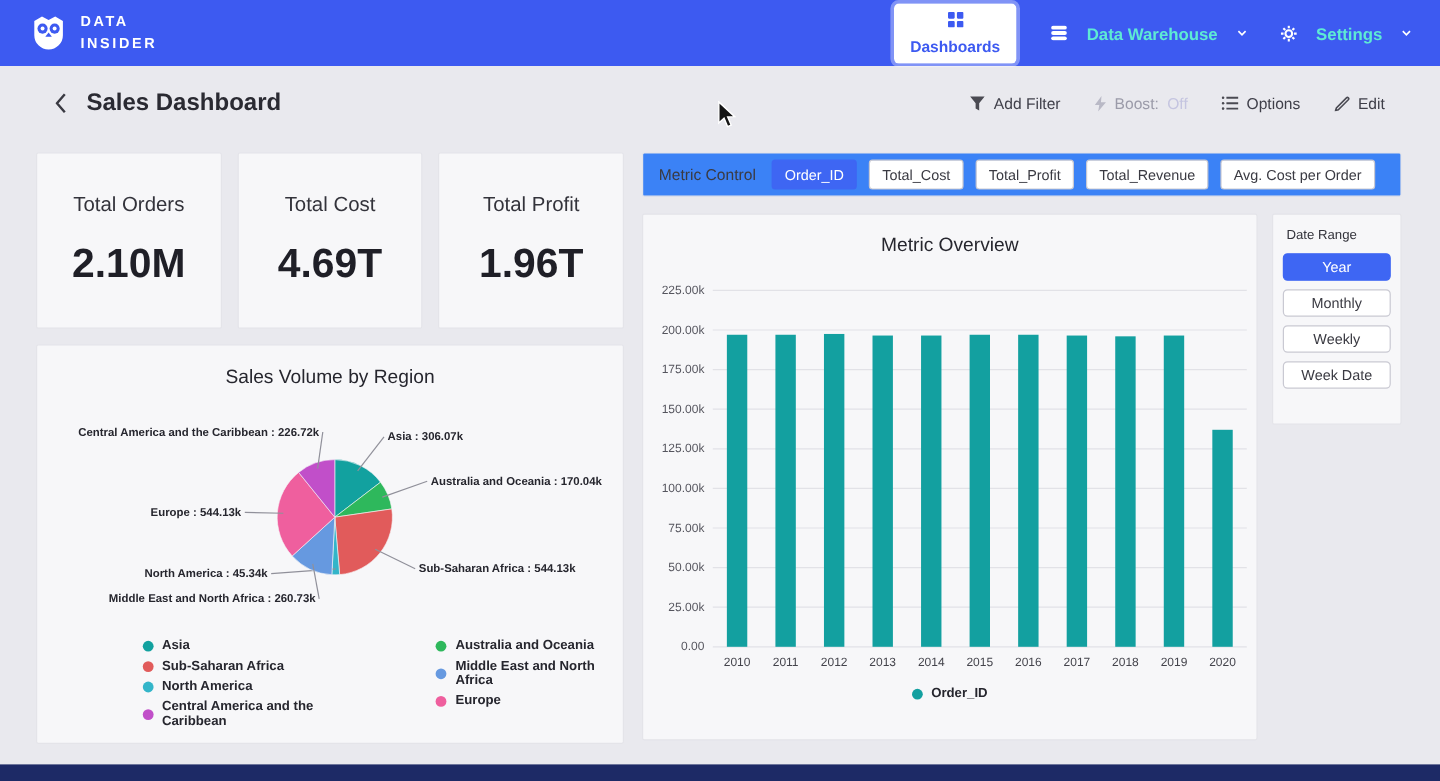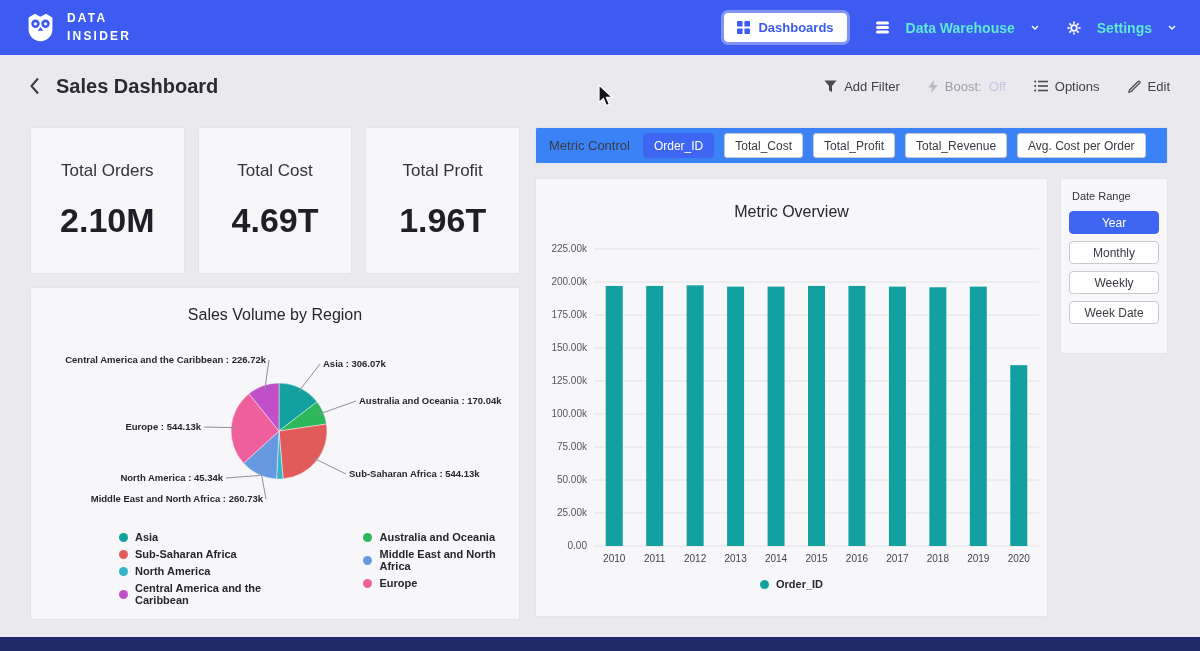--- a/index.html
+++ b/index.html
@@ -9,27 +9,27 @@
   #app { position:relative; width:1200px; height:651px; background:#e9e9ee; overflow:hidden; }
 
   
   .navbar { position:absolute; top:0; left:0; width:100%; height:55px; background:var(--accent);
             display:flex; align-items:center; justify-content:space-between; padding:0 24px; z-index:5; }
   .brand { display:flex; align-items:center; gap:10px; cursor:pointer; }
   .brand-text { color:#fff; font-size:12px; font-weight:700; letter-spacing:2.2px; line-height:1.45; }
   .nav-right { display:flex; align-items:center; gap:28px; }
   .dash-pill { display:flex; align-items:center; gap:8px; background:#fff; color:var(--accent);
                font-size:13px; font-weight:700; padding:7px 13px; border:none; border-radius:4px;
-               outline:3px solid rgba(255,255,255,.35); cursor:pointer; }
+               outline:3px solid rgba(255,255,255,.35); cursor:pointer;flex-direction:column; }
   .nav-item { display:flex; align-items:center; gap:16px; color:#5eead4; font-size:14px; font-weight:600;
               background:none; border:none; cursor:pointer; }
 
   
   .subheader { position:absolute; top:55px; left:0; width:100%; height:62px; display:flex;
-               align-items:center; padding:0 30px; }
+               align-items:center; padding:0 46px; }
   .back-btn { background:none; border:none; cursor:pointer; margin-right:16px; display:flex; align-items:center; }
   .page-title { font-size:20px; font-weight:600; color:#2a2a32; }
   .sub-actions { margin-left:auto; display:flex; align-items:center; gap:28px; }
   .action { display:flex; align-items:center; gap:7px; font-size:13px; color:#3f3f49;
             background:none; border:none; cursor:pointer; }
   .boost-muted { color:#9b9ba9; }
   .boost-off { color:#c5c5e0; }
 
   
   .card { position:absolute; background:#f7f7f9; border:1px solid #e4e4e9; border-radius:2px; }
@@ -55,21 +55,21 @@
   .metric-bar { position:absolute; left:535px; top:127px; width:633px; height:37px; background:#3b82f6;
                 border:1px solid #e4e4e9; border-radius:2px; display:flex; align-items:center;
                 gap:10px; padding:0 13px; }
   .metric-label { font-size:13px; color:#3a3a42; margin-right:3px; }
   .pill { height:25px; padding:0 10px; font-size:12px; background:#fff; color:#3a3a42;
           border:1px solid #c9c9d2; border-radius:3px; cursor:pointer; }
   .pill.selected { background:var(--accent-btn); border-color:var(--accent-btn); color:#fff; }
 
   
   .chart-card { left:535px; top:178px; width:513px; height:439px; }
-  .chart-card .card-title { padding-top:24px; }
+  .chart-card .card-title { padding-top:17px; }
   .bar-chart-box { margin-top:8px; }
   .bar-legend { display:flex; justify-content:center; align-items:center; gap:7px; font-size:11px;
                 font-weight:700; color:#26262e; margin-top:0px; }
 
   
   .date-card { left:1060px; top:178px; width:108px; height:176px; padding:11px 8px; }
   .date-title { font-size:11px; color:#33333b; margin-bottom:9px; padding-left:3px; }
   .date-btn { display:block; width:100%; height:23px; margin-bottom:7px; font-size:12px;
               border-radius:4px; }
 

